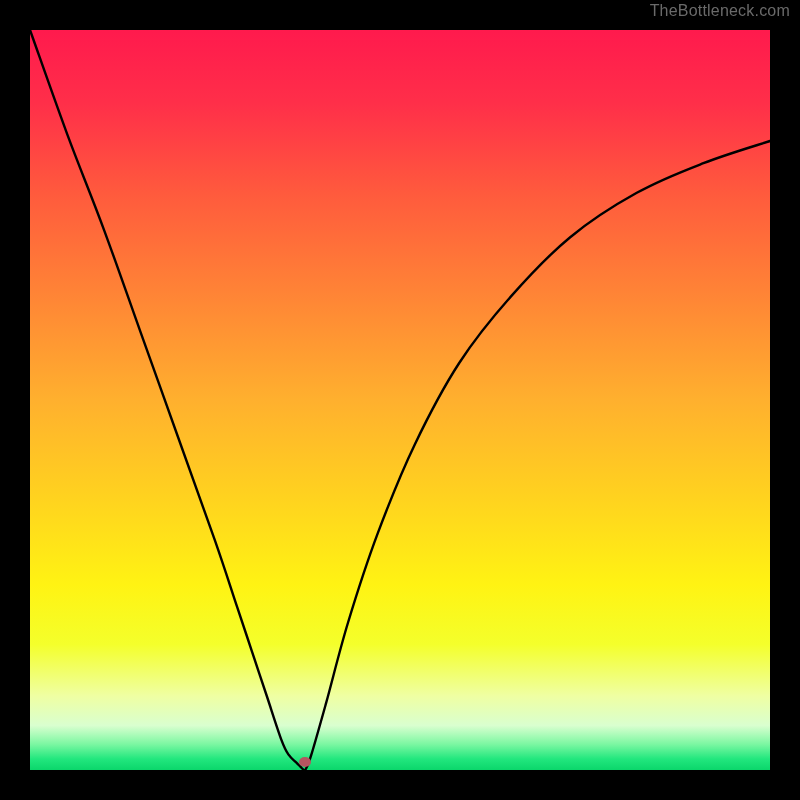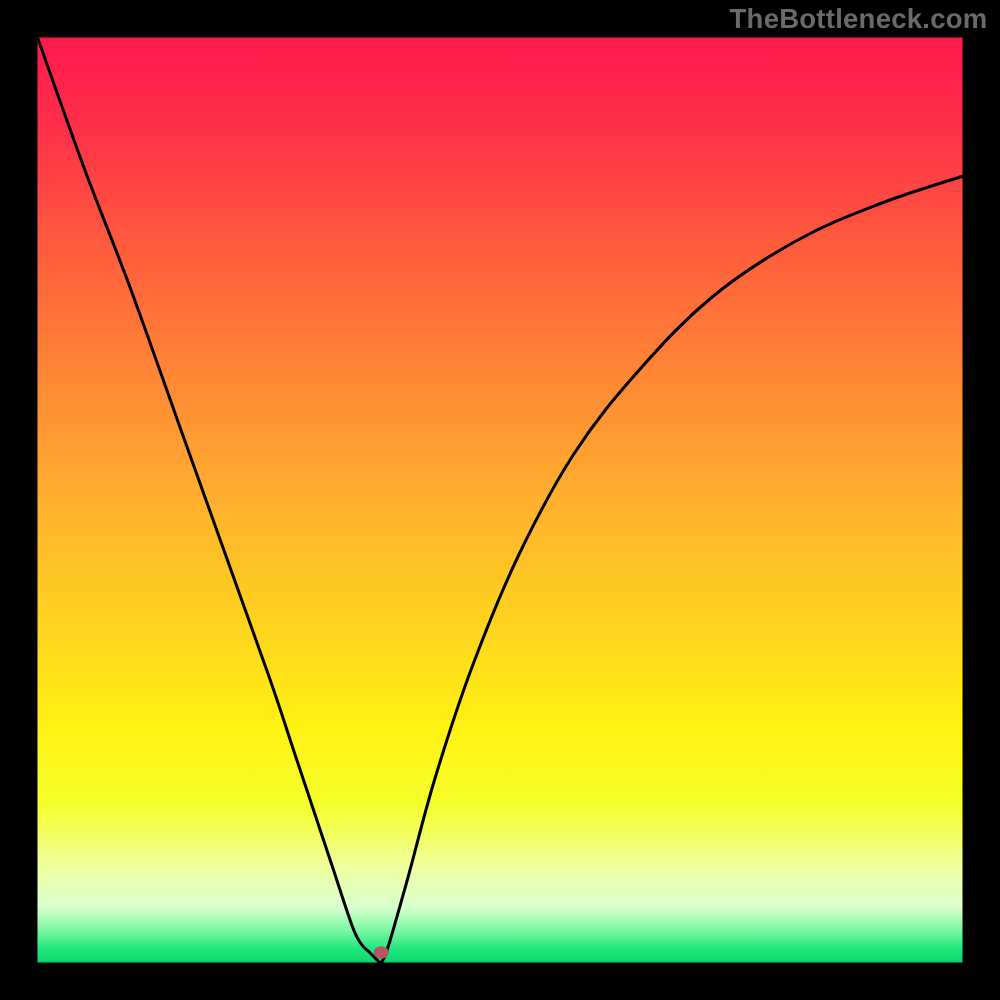--- a/index.html
+++ b/index.html
@@ -17,23 +17,23 @@
     top: 0;
     width: 800px;
     height: 800px;
     background: #000;
   }
   .watermark {
     position: absolute;
     top: 2px;
     right: 10px;
     color: #6a6a6a;
-    font-size: 22px;
+    font-size: 16px;
     letter-spacing: 0.2px;
-    font-weight: 700;
+    font-weight: 400;
     user-select: none;
   }
   svg {
     display: block;
   }
 </style>
 </head>
 <body>
 
 <div class="frame">

